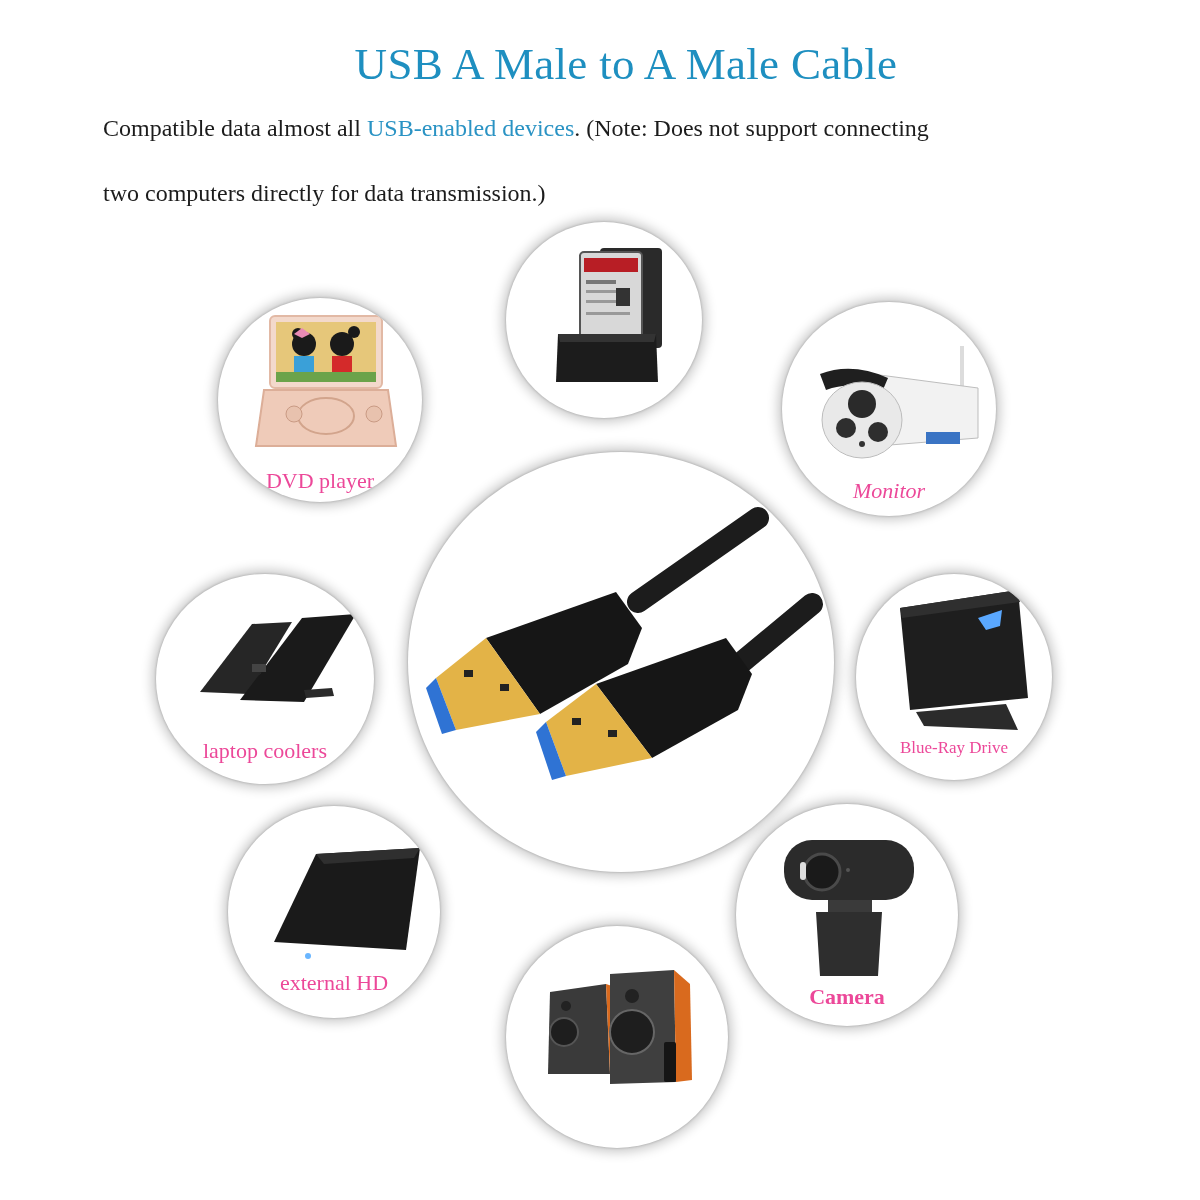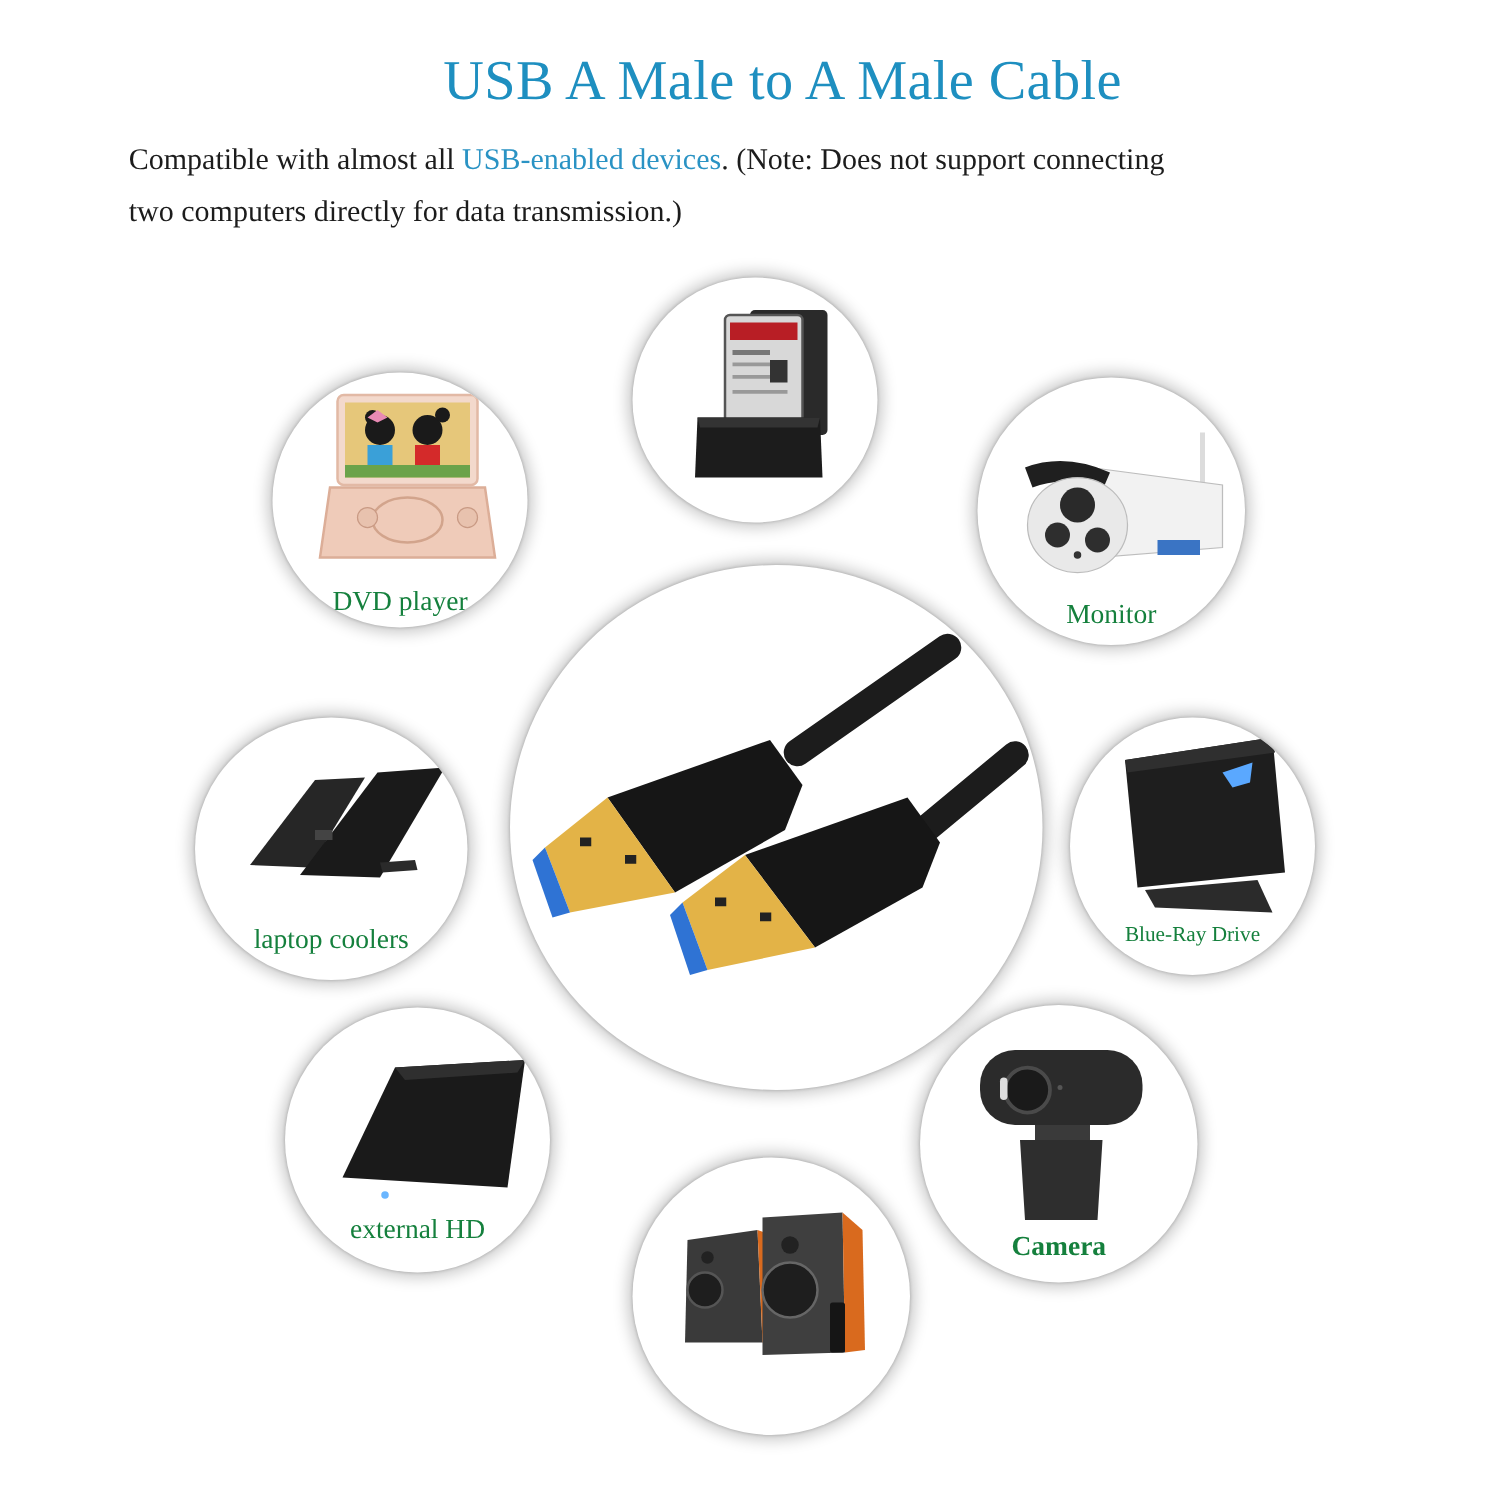--- a/index.html
+++ b/index.html
@@ -1,30 +1,30 @@
 <!DOCTYPE html>
 <html><head>
 <meta charset="utf-8">
 <style>
   html, body { margin:0; padding:0; }
   body { width:1200px; height:1200px; background:#ffffff; position:relative; overflow:hidden; font-family:"Liberation Serif","DejaVu Serif",serif; }
   .title { position:absolute; top:38px; left:0; width:1180px; text-align:center; font-size:45px; color:#1e8fc0; letter-spacing:0.3px;padding-left:36px; }
   .desc { position:absolute; left:103px; font-size:24px; color:#1c1c1c; line-height:28px; white-space:nowrap; }
   .desc .hl { color:#2a93c4; }
-  .d1 { top:114px; } .d2 { top:156px; }
+  .d1 { top:114px; } .d2 { top:179px; }
   .circle { position:absolute; border-radius:50%; background:#ffffff; box-shadow: 0 0 12px 4px rgba(0,0,0,0.22), 0 0 2px 1px rgba(0,0,0,0.12); overflow:hidden; }
-  .label { position:absolute; left:0; width:100%; text-align:center; color:#15803d; font-size:22px; }
+  .label { position:absolute; left:0; width:100%; text-align:center; color:#ec4899; font-size:22px; }
   .label.small { font-size:17px; }
   svg { position:absolute; }
 </style>
 </head>
 <body>
 
 <div class="title">USB A Male to A Male Cable</div>
-<div class="desc d1"><span>Compatible with almost all </span><span class="hl">USB-enabled devices</span><span>. (Note: Does not support connecting</span></div>
+<div class="desc d1"><span>Compatible data almost all </span><span class="hl">USB-enabled devices</span><span>. (Note: Does not support connecting</span></div>
 <div class="desc d2">two computers directly for data transmission.)</div>
 
 <div class="circle" style="left:506px;top:222px;width:196px;height:196px;">
   <svg width="196" height="196" viewBox="0 0 196 196">
     <rect x="94" y="26" width="62" height="100" rx="4" fill="#2a2a2a"></rect>
     <rect x="74" y="30" width="62" height="100" rx="4" fill="#d8d8d8" stroke="#555" stroke-width="2"></rect>
     <rect x="78" y="36" width="54" height="14" fill="#b81e25"></rect>
     <rect x="80" y="58" width="30" height="4" fill="#777"></rect>
     <rect x="80" y="68" width="40" height="3" fill="#999"></rect>
     <rect x="80" y="78" width="36" height="3" fill="#999"></rect>
@@ -48,21 +48,21 @@
     <rect x="114" y="58" width="20" height="16" fill="#d42a2a"></rect>
     <rect x="58" y="74" width="100" height="10" fill="#6ba34a"></rect>
     <path d="M46 92 L170 92 L178 148 L38 148 Z" fill="#efcbb9" stroke="#dcae98" stroke-width="2"></path>
     <ellipse cx="108" cy="118" rx="28" ry="18" fill="none" stroke="#d2a48c" stroke-width="2"></ellipse>
     <circle cx="76" cy="116" r="8" fill="#e8c2ae" stroke="#c99a84"></circle>
     <circle cx="156" cy="116" r="8" fill="#e8c2ae" stroke="#c99a84"></circle>
   </svg>
   <div class="label" style="top:170px;">DVD player</div>
 </div>
 
-<div class="circle" style="left:782px;top:302px;width:214px;height:214px;">
+<div class="circle" style="left:782px;top:302px;width:214px;height:214px;font-style:italic;">
   <svg width="214" height="214" viewBox="0 0 214 214">
     <rect x="178" y="44" width="4" height="54" fill="#dcdcdc"></rect>
     <path d="M60 68 L196 86 L196 136 L70 146 Z" fill="#f2f2f2" stroke="#bdbdbd"></path>
     <path d="M38 72 Q70 60 106 76 L100 90 Q70 78 44 88 Z" fill="#1f1f1f"></path>
     <ellipse cx="80" cy="118" rx="40" ry="38" fill="#e9e9e9" stroke="#bcbcbc"></ellipse>
     <circle cx="80" cy="102" r="14" fill="#2a2a2a"></circle>
     <circle cx="64" cy="126" r="10" fill="#2e2e2e"></circle>
     <circle cx="96" cy="130" r="10" fill="#2e2e2e"></circle>
     <circle cx="80" cy="142" r="3" fill="#333"></circle>
     <rect x="144" y="130" width="34" height="12" fill="#3a74c4"></rect>

